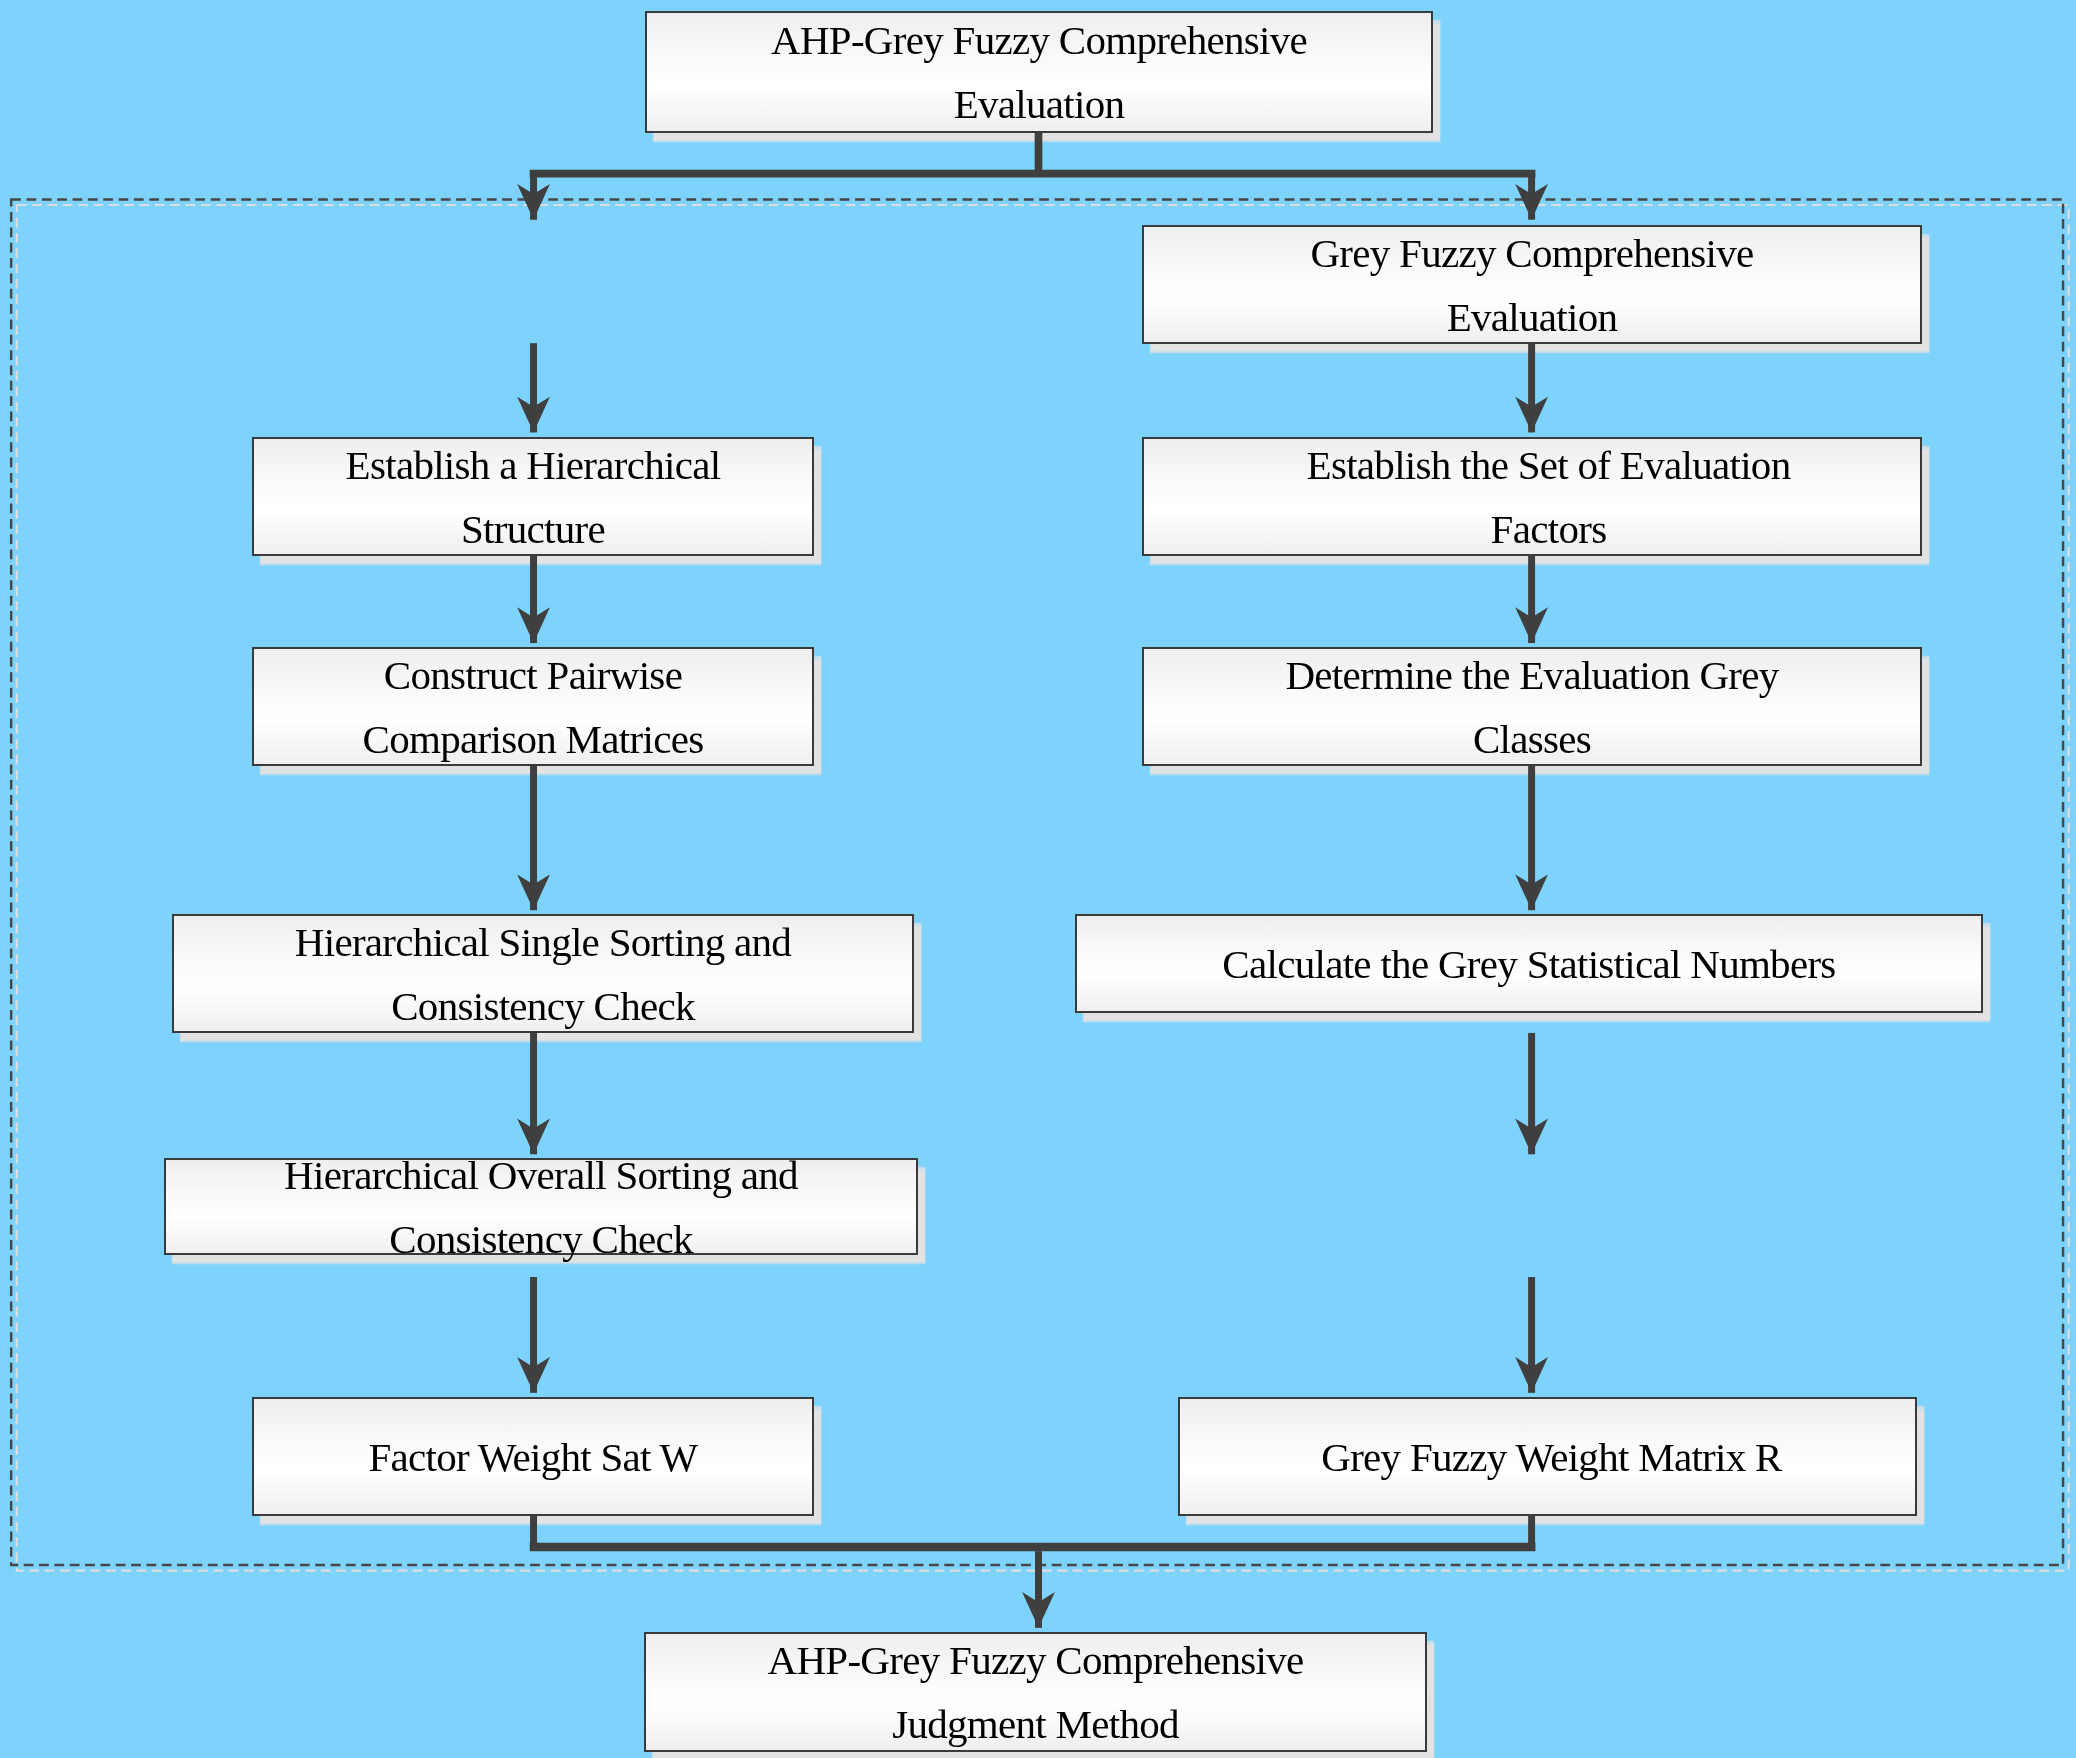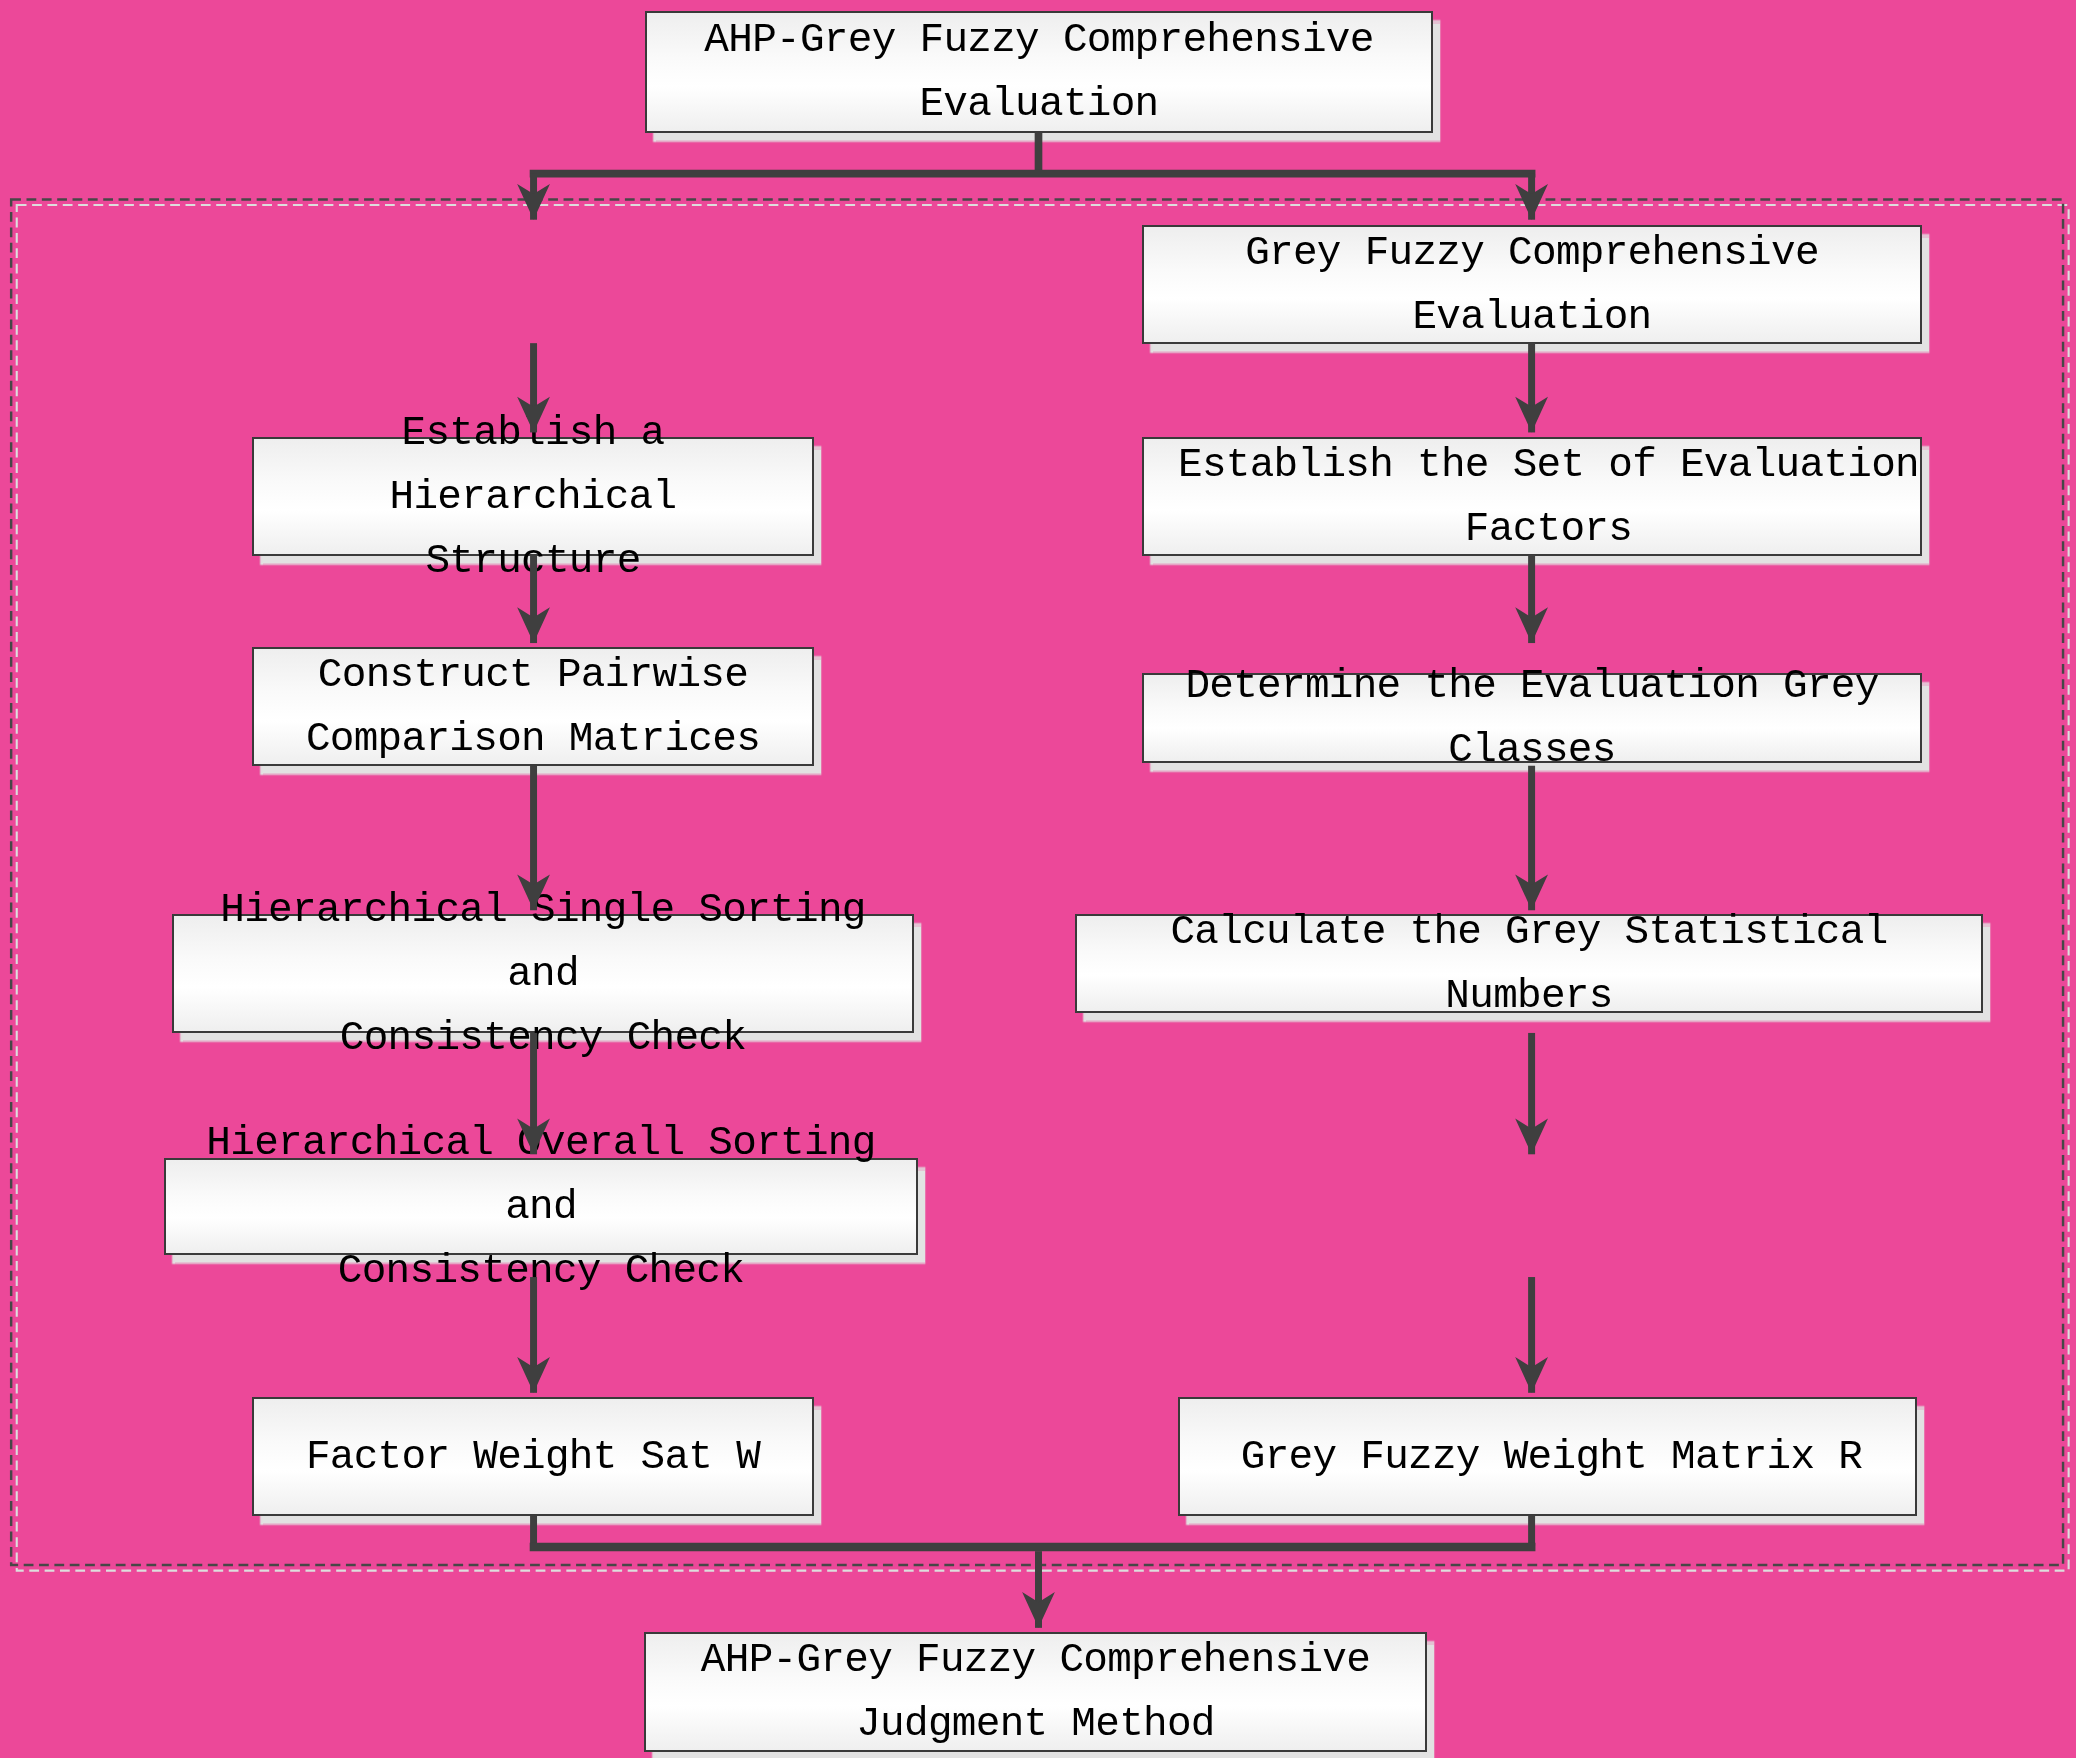--- a/index.html
+++ b/index.html
@@ -4,22 +4,22 @@
 <style>
   html, body {
     margin: 0;
     padding: 0;
     background: #ffffff;
   }
   #canvas {
     position: relative;
     width: 2077px;
     height: 1759px;
-    background: #ec4899;
-    font-family: Liberation Mono, monospace;
+    background: #7dd3fc;
+    font-family: Liberation Serif, serif;
     overflow: hidden;
   }
   .box {
     position: absolute;
     box-sizing: border-box;
     border: 2.8px solid #3a3a3a;
     background: linear-gradient(180deg, #eeeeee 0%, #fafafa 38%, #ffffff 62%, #efefef 100%);
     box-shadow: 7.7px 9px 1.4px 0 #e2e2e2;
     display: flex;
     align-items: center;
@@ -37,21 +37,21 @@
   
   #box-l0 { left: 252px;  top: 225px;  width: 562px;  height: 119px; }
   #box-l1 { left: 252px;  top: 437px;  width: 562px;  height: 119px; }
   #box-l2 { left: 252px;  top: 647px;  width: 562px;  height: 119px; }
   #box-l3 { left: 172px;  top: 914px; width: 742px; height: 119px; }
   #box-l4 { left: 164px;  top: 1158px; width: 754px; height: 97px; }
   #box-l5 { left: 252px;  top: 1397px; width: 562px;  height: 119px; }
   
   #box-r0 { left: 1142px; top: 225px;  width: 780px; height: 119px; }
   #box-r1 { left: 1142px; top: 437px;  width: 780px; height: 119px; padding-left: 33px; }
-  #box-r2 { left: 1142px; top: 647px;  width: 780px; height: 90px; margin-top: 26px; }
+  #box-r2 { left: 1142px; top: 647px;  width: 780px; height: 119px; }
   #box-r3 { left: 1075px; top: 914px; width: 908px; height: 99px; }
   #box-r4 { left: 1022px; top: 1158px; width: 1031px; height: 119px; }
   #box-r5 { left: 1178px; top: 1397px; width: 739px; height: 119px; padding-left: 8px; }
   #connector-layer {
     position: absolute;
     left: 0; top: 0;
     width: 2077px;
     height: 1759px;
     pointer-events: none;
   }

